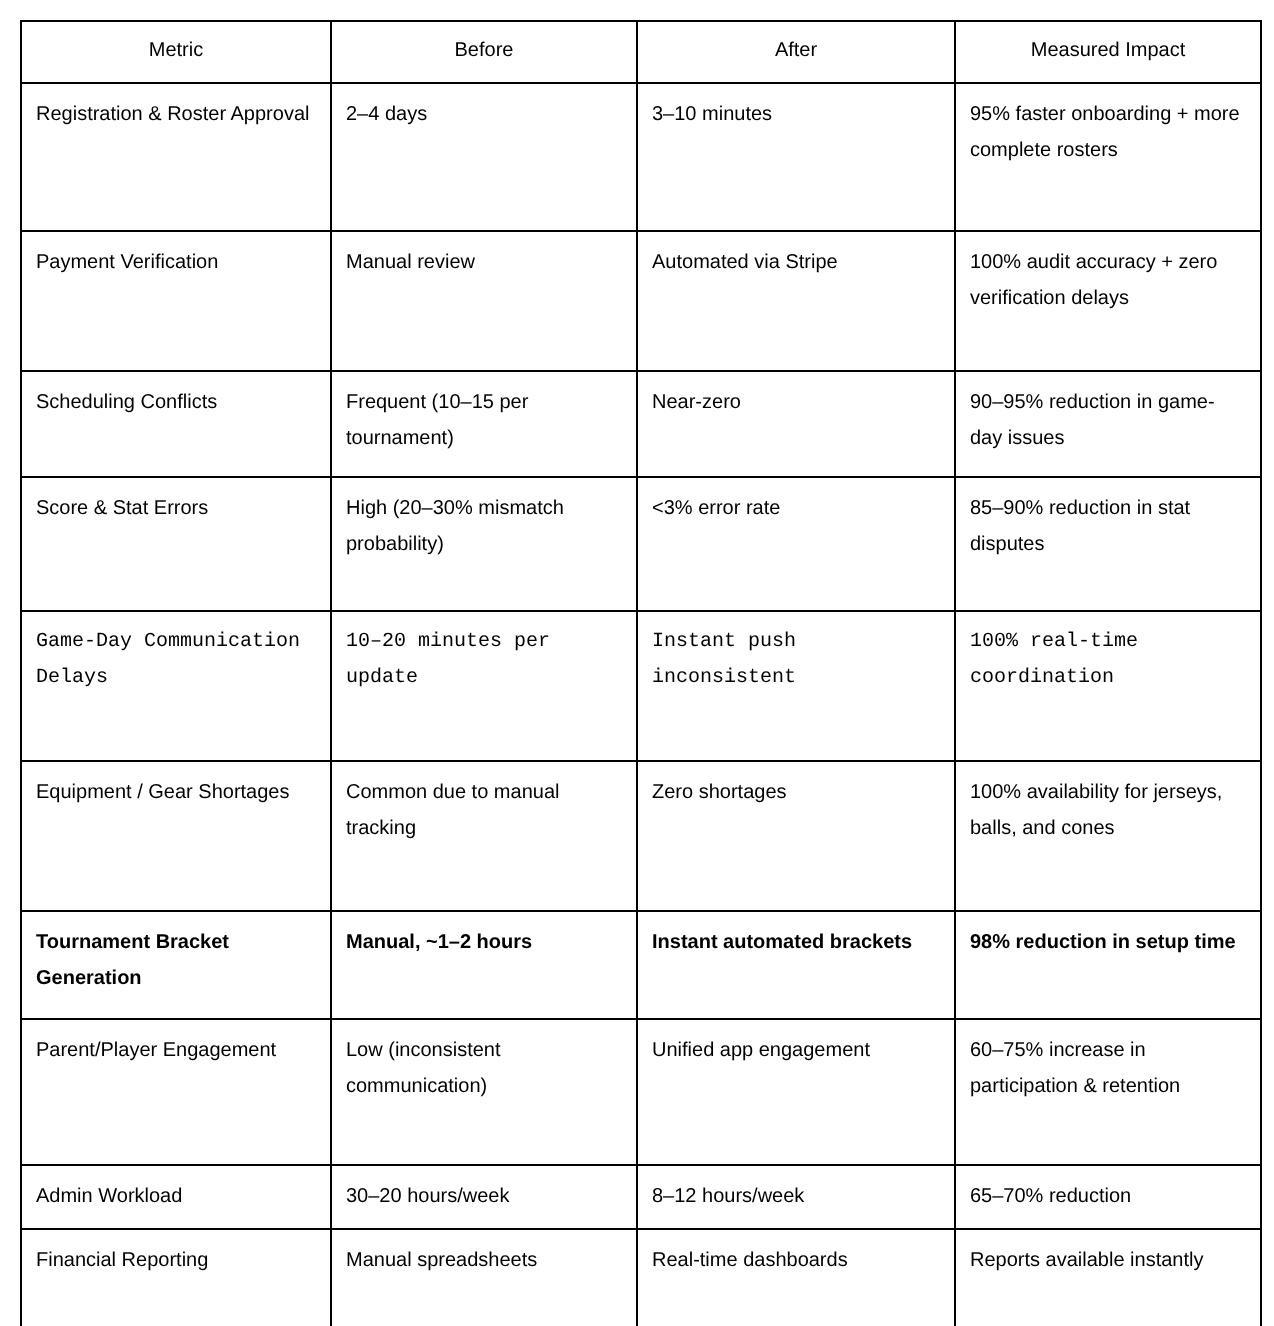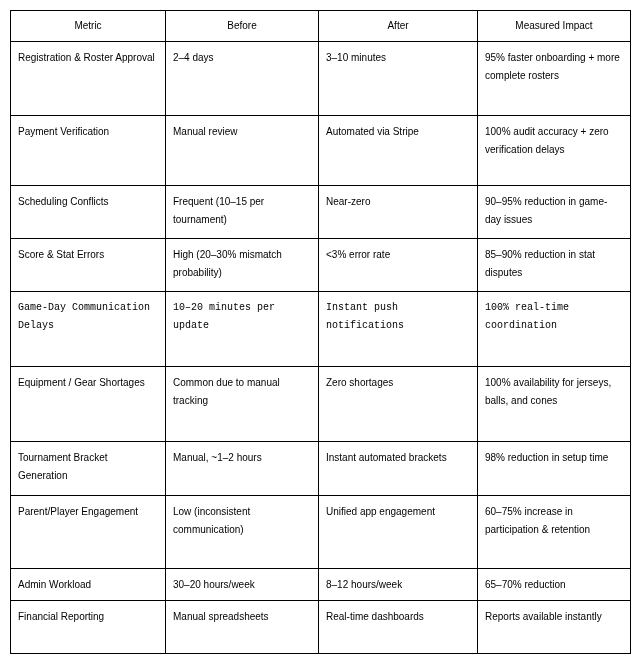--- a/index.html
+++ b/index.html
@@ -45,24 +45,24 @@
     padding: 4px 7px;
   }
   table.metrics td {
     vertical-align: top;
     text-align: left;
     padding: 7px 7px 6px 7px;
   }
   tr.rh1  td { height: 74px; }
   tr.rh2  td { height: 70px; }
   tr.rh3  td { height: 53px; }
-  tr.rh4  td { height: 53px; }
+  tr.rh4  td { height: 67px; }
   tr.rh5  td { height: 75px; font-family: Liberation Mono, monospace; }
   tr.rh6  td { height: 75px; }
-  tr.rh7  td { height: 54px; }
+  tr.rh7  td { height: 54px; font-weight: bold; }
   tr.rh8  td { height: 73px; }
   tr.rh9  td { height: 32px; }
   tr.rh10 td { height: 53px; margin-top: 16px; }
 </style>
 </head>
 <body>
 
 <div class="page">
   <table class="metrics">
     <colgroup>
@@ -100,21 +100,21 @@
       </tr>
       <tr class="rh4">
         <td>Score &amp; Stat Errors</td>
         <td>High (20–30% mismatch probability)</td>
         <td>&lt;3% error rate</td>
         <td>85–90% reduction in stat disputes</td>
       </tr>
       <tr class="rh5">
         <td>Game-Day Communication Delays</td>
         <td>10–20 minutes per update</td>
-        <td>Instant push notifications</td>
+        <td>Instant push inconsistent</td>
         <td>100% real-time coordination</td>
       </tr>
       <tr class="rh6">
         <td>Equipment / Gear Shortages</td>
         <td>Common due to manual tracking</td>
         <td>Zero shortages</td>
         <td>100% availability for jerseys, balls, and cones</td>
       </tr>
       <tr class="rh7">
         <td>Tournament Bracket Generation</td>

